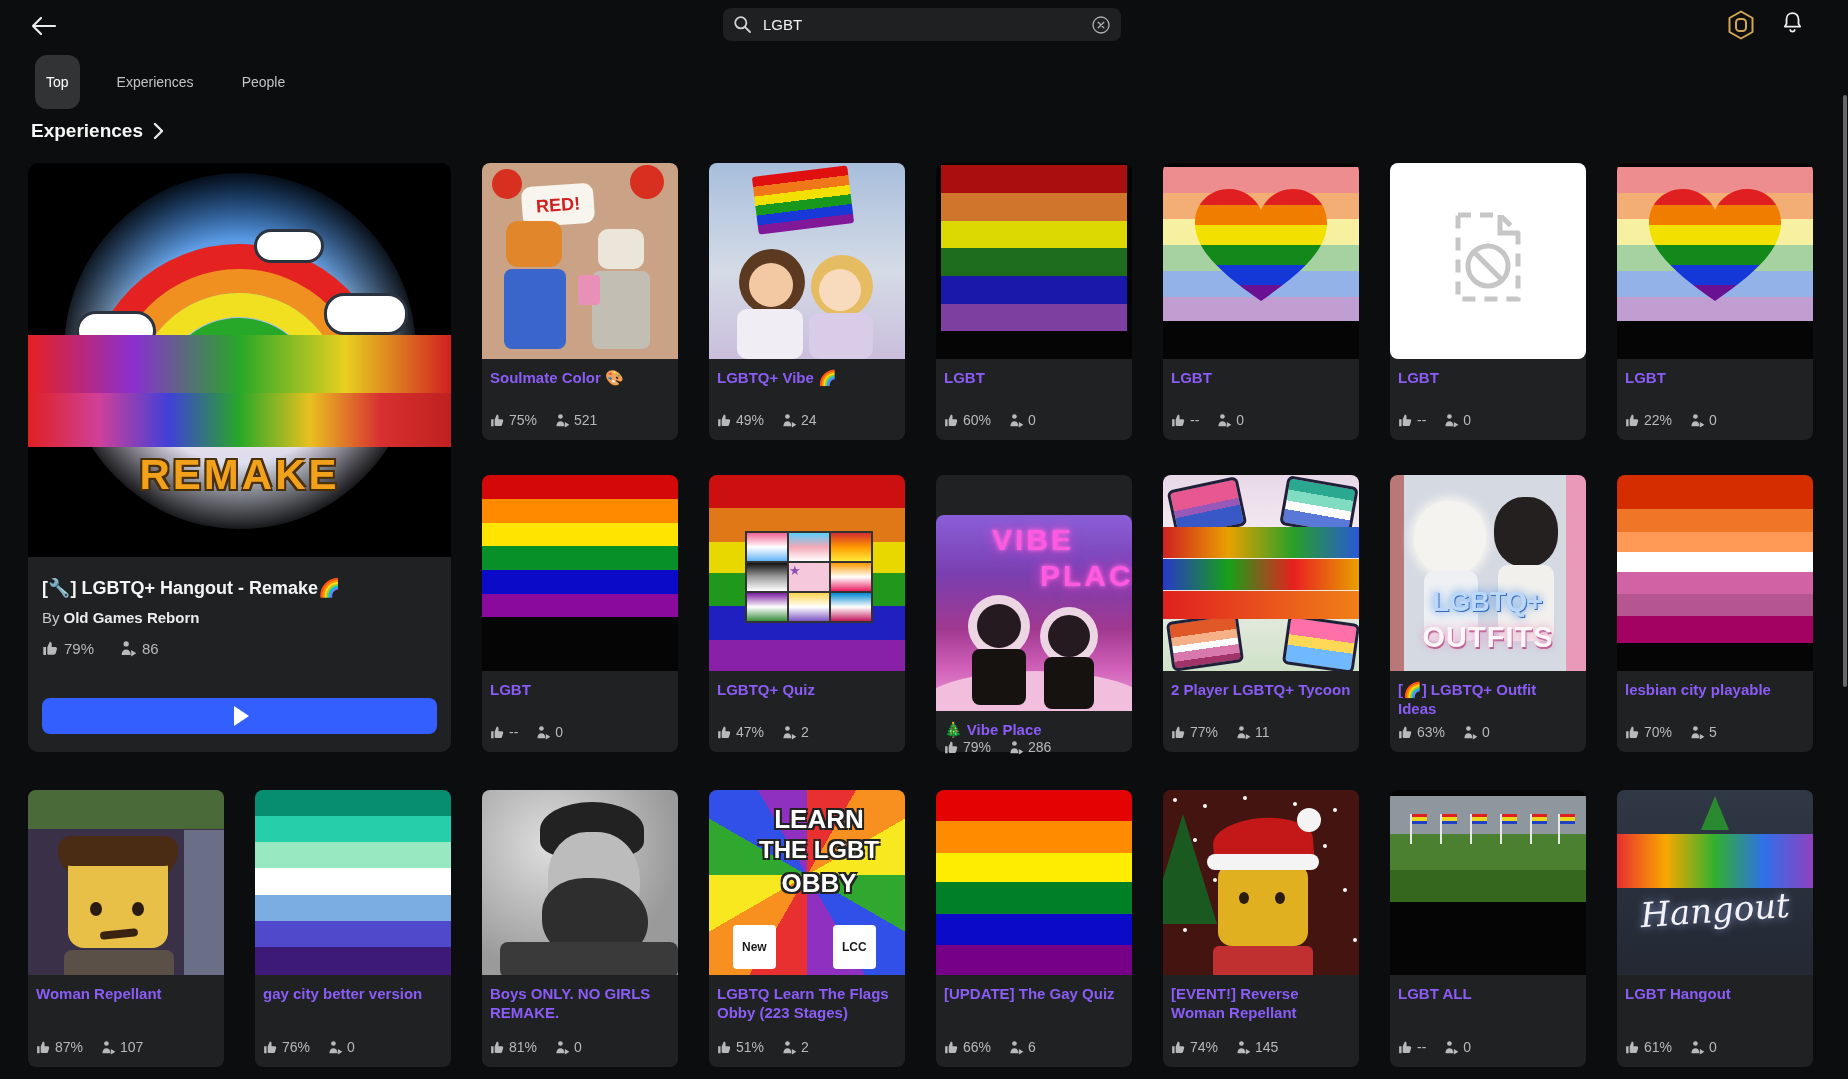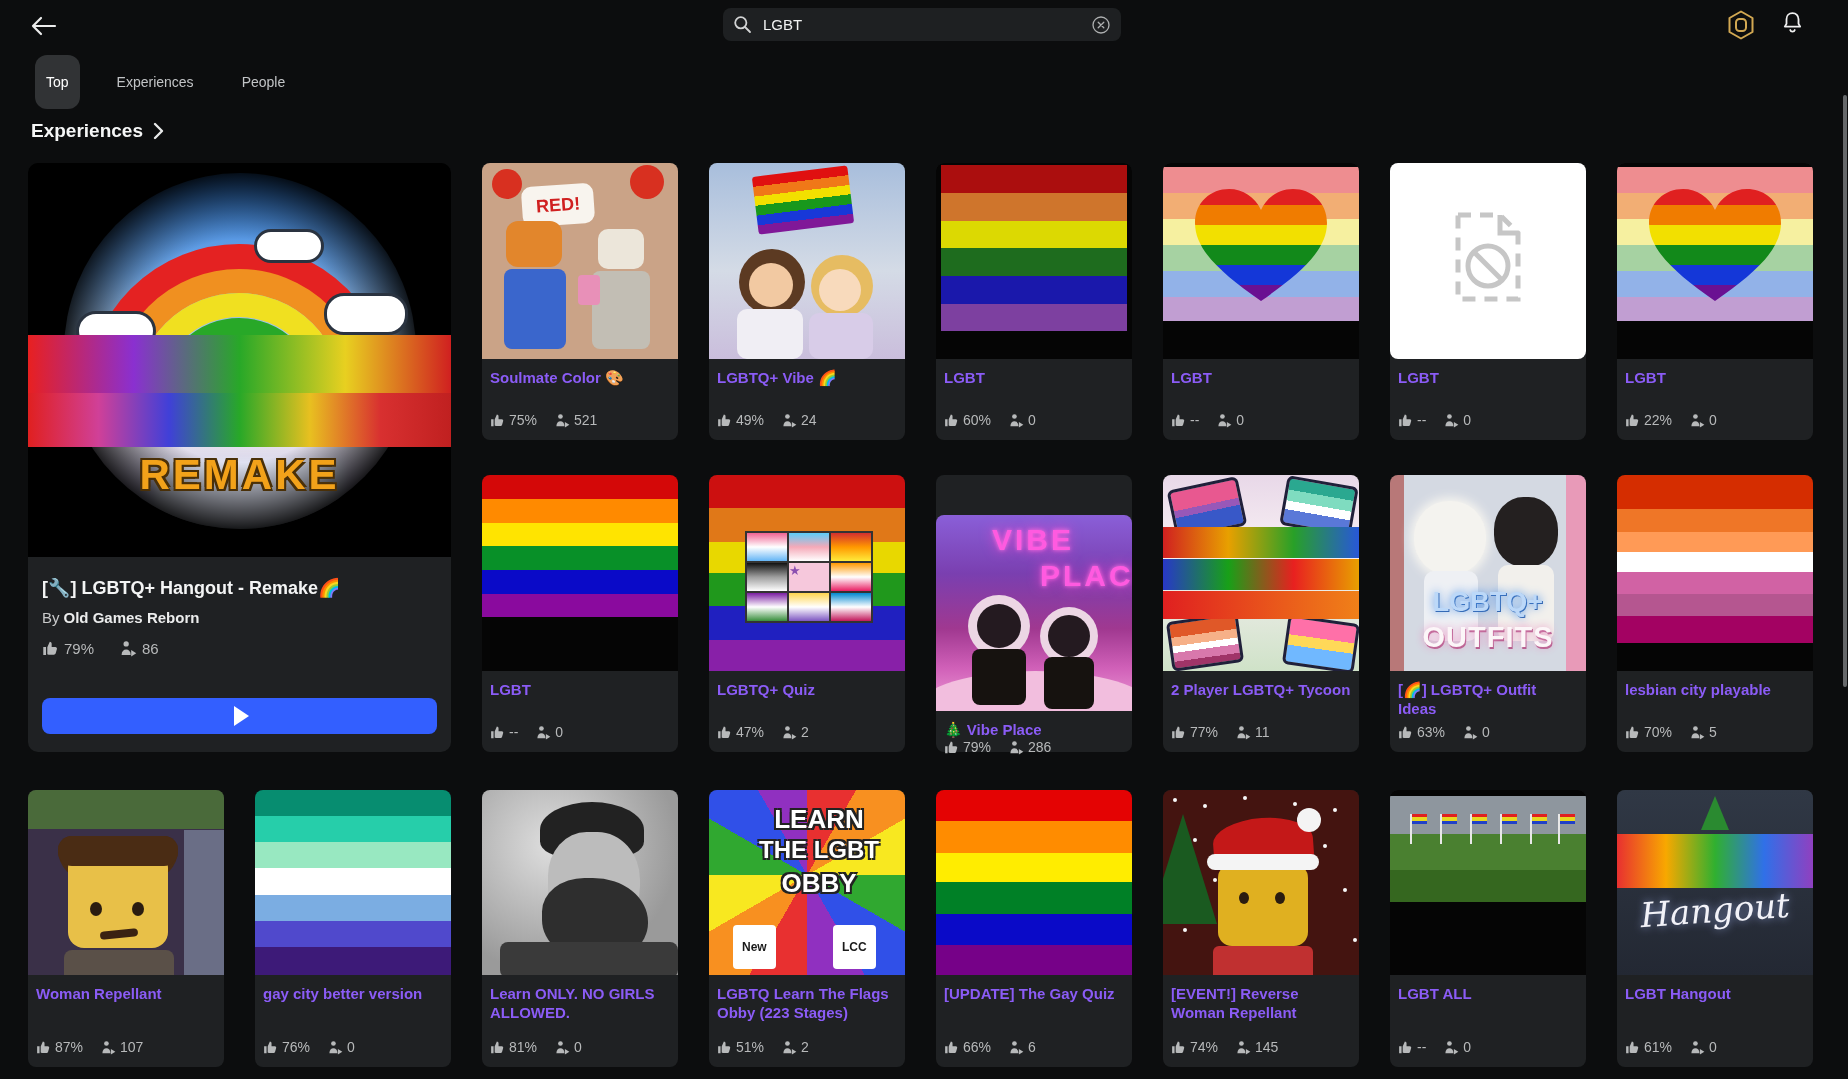--- a/index.html
+++ b/index.html
@@ -733,21 +733,21 @@
   </div>
 
   <div class="card">
     <div class="thumb t-chad">
       <div class="hair"></div>
         <div class="face"></div>
         <div class="beard"></div>
         <div class="sh"></div>
     </div>
     <div class="cinfo">
-        <div class="ctitle">Learn ONLY. NO GIRLS ALLOWED.</div>
+        <div class="ctitle">Boys ONLY. NO GIRLS REMAKE.</div>
       <div class="cstats">
         <span class="grp1">
             <svg class="ic" width="15" height="15" fill="#b7b9ba">
               <use href="#i-like"></use>
             </svg>
             <span>81%</span>
           </span>
         <span class="grp2">
             <svg class="ic" width="15" height="15" fill="#b7b9ba">
               <use href="#i-ppl"></use>

